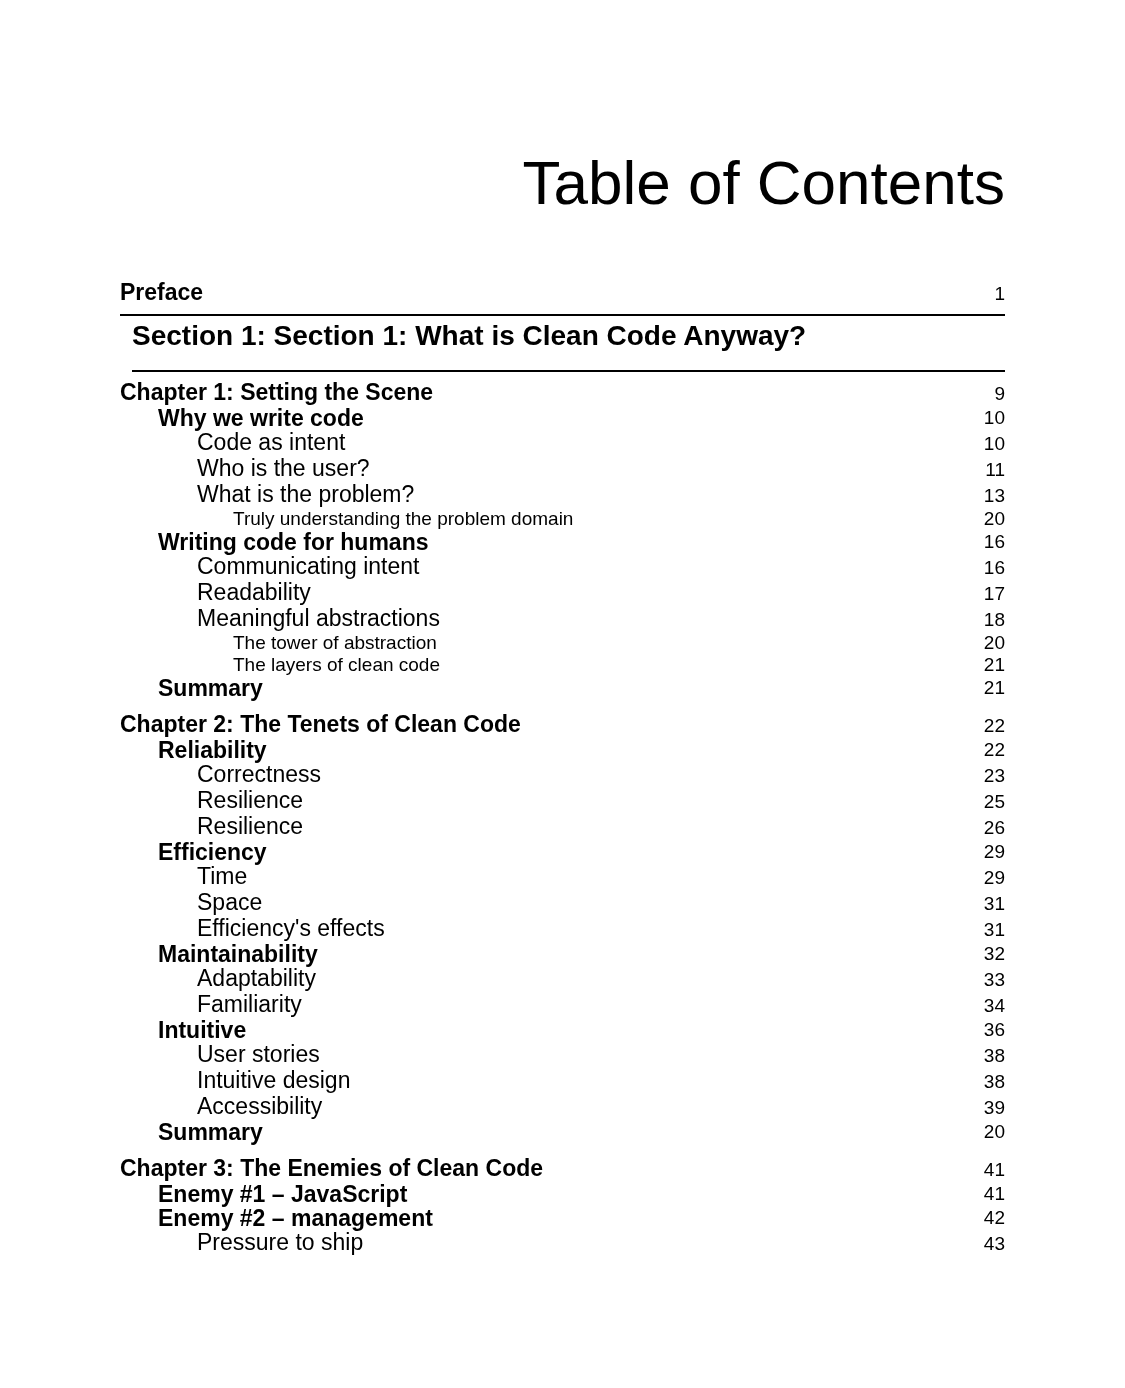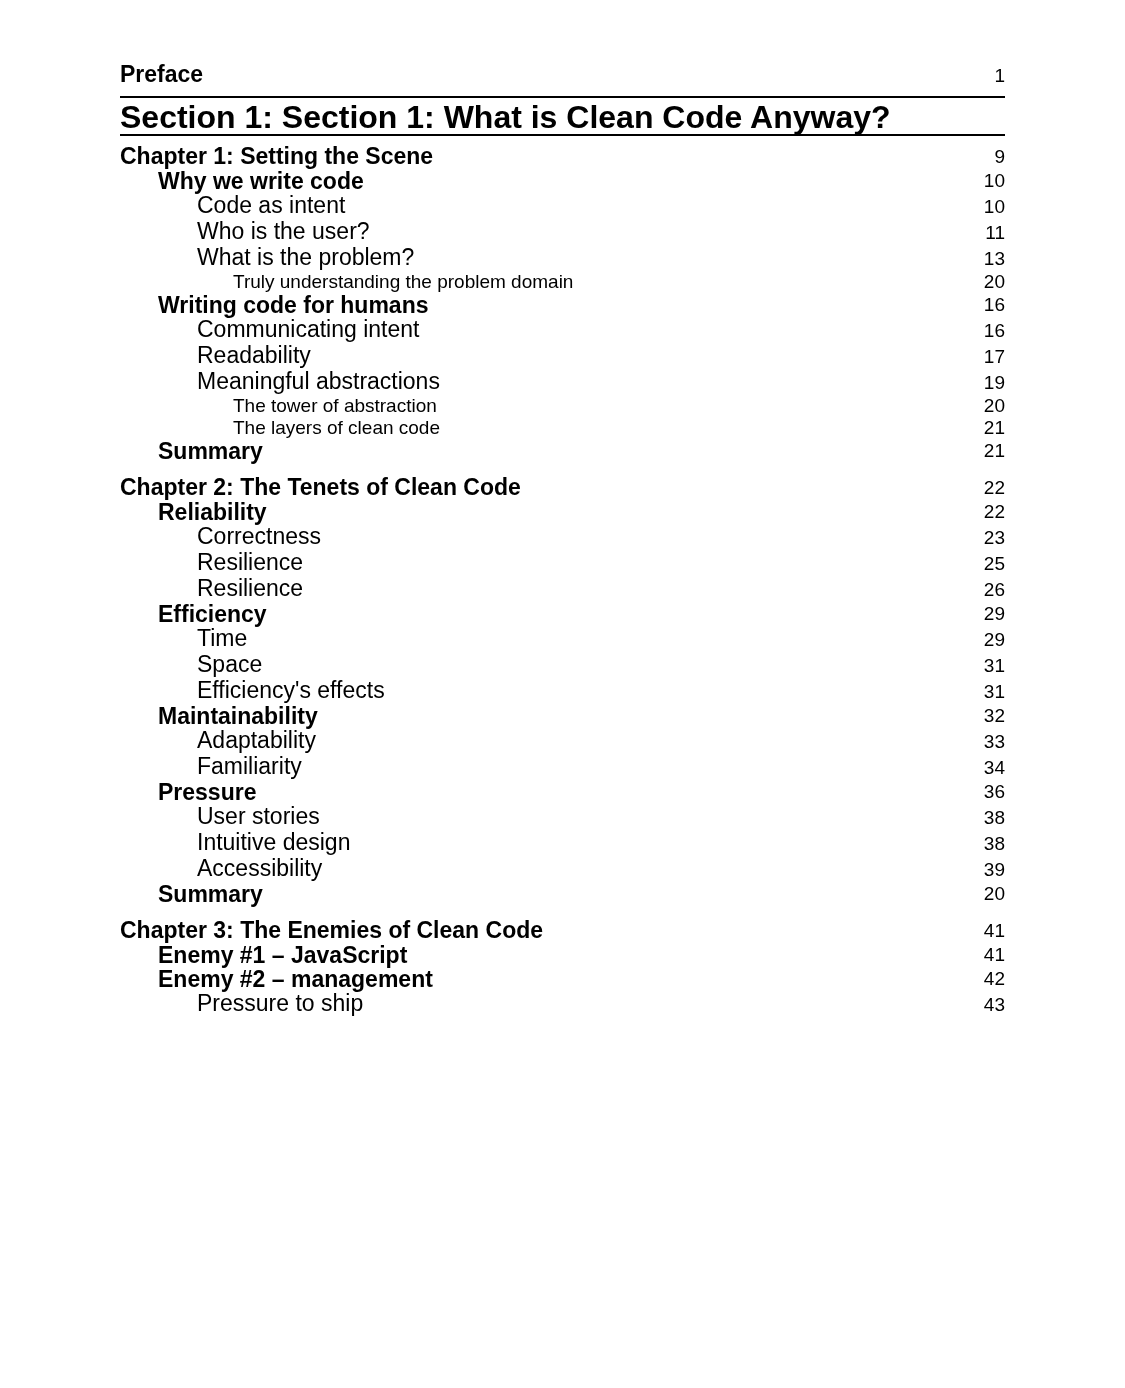--- a/index.html
+++ b/index.html
@@ -51,31 +51,31 @@
     margin-top: 62px;
     font-weight: 700;
     line-height: 25px;
     padding-bottom: 8px;
     border-bottom: 2.5px solid #000000;
   }
   
   .row-section {
     margin-top: 3px;
     font-weight: 700;
-    font-size: 32px;
+    font-size: 28px;
     line-height: 33px;
-    padding-bottom: 0;
+    padding-bottom: 18px;
     border-bottom: 2.5px solid #000000;
+    margin-left: 12px;
   }
   
   .row-chapter {
     margin-top: 12px;
     font-weight: 700;
     line-height: 25px;
-    align-items: flex-end;
   }
   .row-section + .row-chapter {
     margin-top: 8px;
   }
   
   .row-l1 {
     font-weight: 700;
     align-items: flex-end;
   }
   .row-l1 .label { padding-left: 38px; }
@@ -86,20 +86,21 @@
     font-size: 19px;
     line-height: 22px;
     text-align: center;
   }
   .row-l3 .label { padding-left: 113px; }
 </style>
 </head>
 <body>
 
 <div class="page">
+  <h1 class="doc-title">Table of Contents</h1>
 
   <div id="toc">
       <div class="row row-preface">
         <span class="label">Preface</span>
         <span class="page-num">1</span>
       </div>
       <div class="row row-section">
         <span class="label">Section 1: Section 1: What is Clean Code Anyway?</span>
       </div>
       <div class="row row-chapter">
@@ -133,21 +134,21 @@
       <div class="row row-l2">
         <span class="label">Communicating intent</span>
         <span class="page-num">16</span>
       </div>
       <div class="row row-l2">
         <span class="label">Readability</span>
         <span class="page-num">17</span>
       </div>
       <div class="row row-l2">
         <span class="label">Meaningful abstractions</span>
-        <span class="page-num">19</span>
+        <span class="page-num">18</span>
       </div>
       <div class="row row-l3">
         <span class="label">The tower of abstraction</span>
         <span class="page-num">20</span>
       </div>
       <div class="row row-l3">
         <span class="label">The layers of clean code</span>
         <span class="page-num">21</span>
       </div>
       <div class="row row-l1">
@@ -196,21 +197,21 @@
       </div>
       <div class="row row-l2">
         <span class="label">Adaptability</span>
         <span class="page-num">33</span>
       </div>
       <div class="row row-l2">
         <span class="label">Familiarity</span>
         <span class="page-num">34</span>
       </div>
       <div class="row row-l1">
-        <span class="label">Pressure</span>
+        <span class="label">Intuitive</span>
         <span class="page-num">36</span>
       </div>
       <div class="row row-l2">
         <span class="label">User stories</span>
         <span class="page-num">38</span>
       </div>
       <div class="row row-l2">
         <span class="label">Intuitive design</span>
         <span class="page-num">38</span>
       </div>

